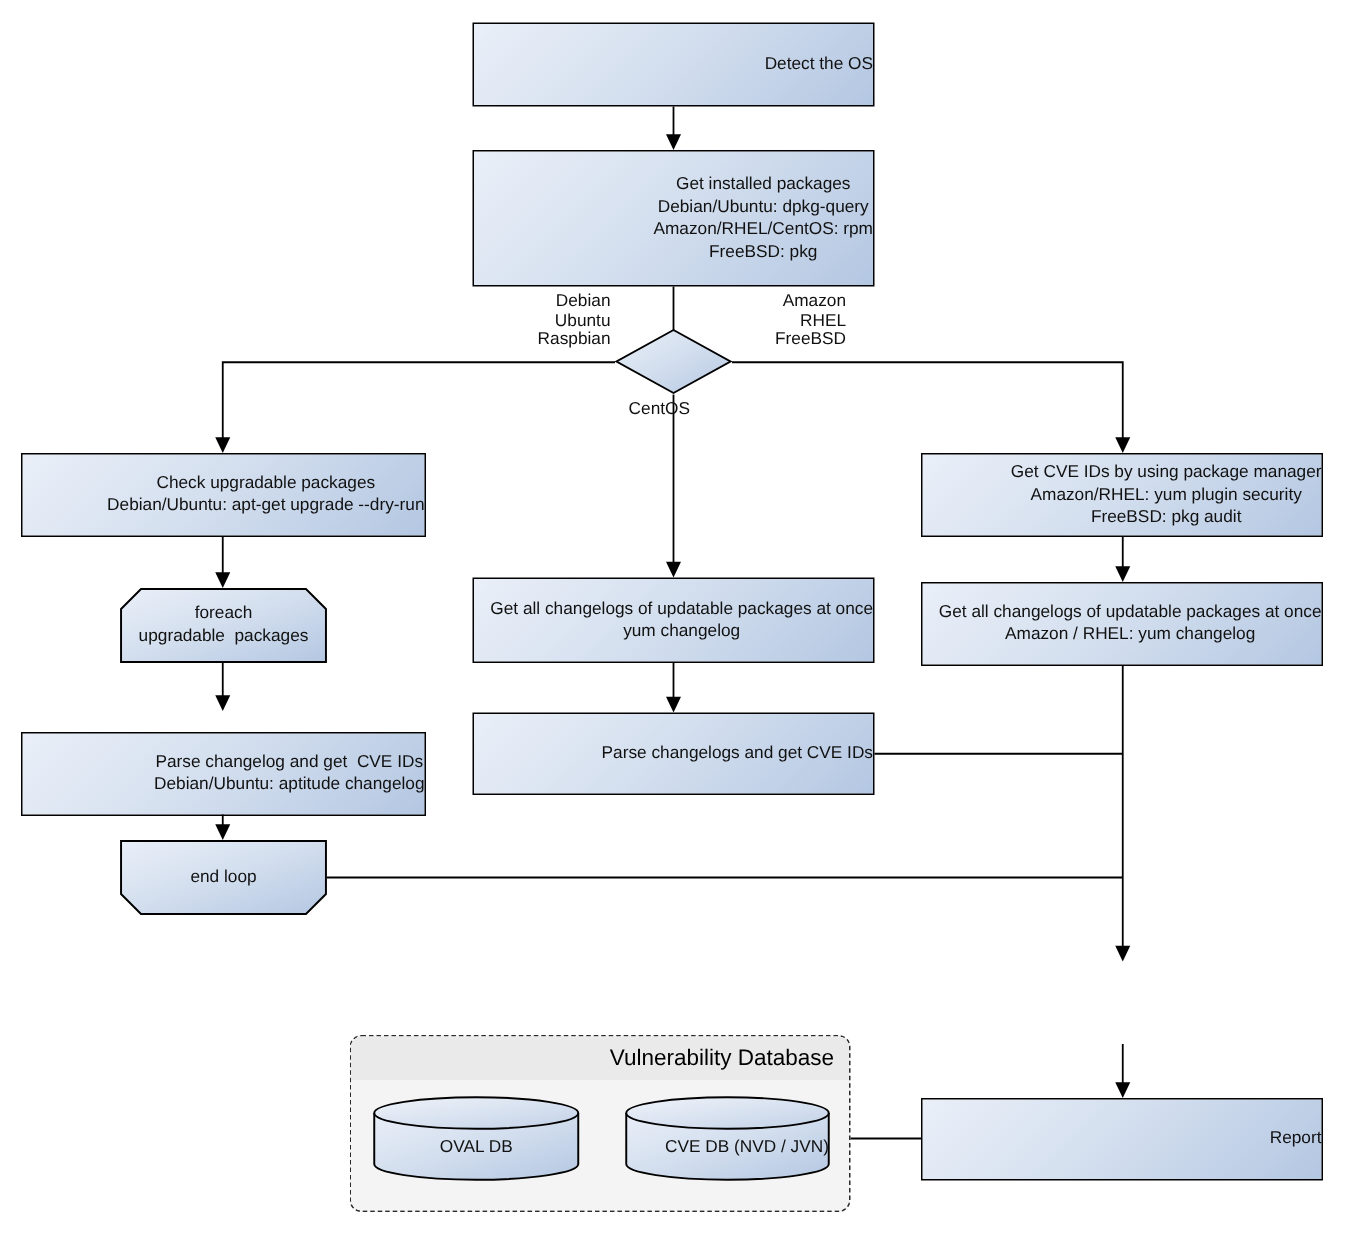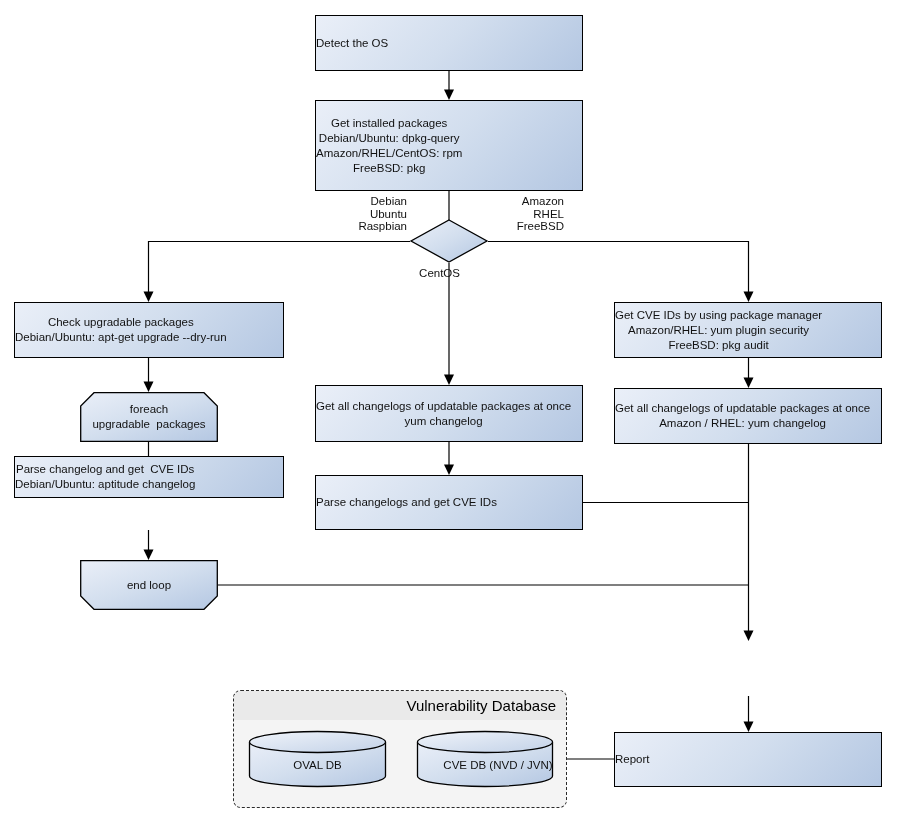--- a/index.html
+++ b/index.html
@@ -3,21 +3,21 @@
 <meta charset="utf-8">
 <style>
   html,body { margin:0; padding:0; background:#ffffff; }
   #stage {
     position:relative; width:910px; height:823px; overflow:hidden;
     font-family:"Liberation Sans", sans-serif; color:#111; background:#ffffff;
   }
   #connectors { position:absolute; left:0; top:0; z-index:0; overflow:visible; }
   .node {
     position:absolute; box-sizing:border-box; z-index:2;
-    display:flex; align-items:center; justify-content:flex-start;
+    display:flex; align-items:center; justify-content:flex-end;
     border:1.2px solid #000;
     background:linear-gradient(135deg,#eaeff8 0%,#d2deee 50%,#b4c7e2 100%);
   }
   .node-label {
     white-space:pre; text-align:center;
     font-size:11.5px; line-height:15px; color:#111;
   }
   .shape { position:absolute; z-index:2; }
   .shape svg { display:block; overflow:visible; }
   .shape .node-label {
@@ -110,21 +110,21 @@
 Debian/Ubuntu: dpkg-query
 Amazon/RHEL/CentOS: rpm
 FreeBSD: pkg</div>
   </div>
 
   <div class="node" style="left:14px; top:302px; width:270px; height:56px;">
     <div class="node-label">Check upgradable packages
 Debian/Ubuntu: apt-get upgrade --dry-run</div>
   </div>
 
-  <div class="node" style="left:14px; top:456px; width:270px; height:42px;">
+  <div class="node" style="left:14px; top:488px; width:270px; height:56px;">
     <div class="node-label">Parse changelog and get  CVE IDs
 Debian/Ubuntu: aptitude changelog</div>
   </div>
 
   <div class="node" style="left:315px; top:385px; width:268px; height:57px;">
     <div class="node-label">Get all changelogs of updatable packages at once
 yum changelog</div>
   </div>
 
   <div class="node" style="left:315px; top:475px; width:268px; height:55px;">

